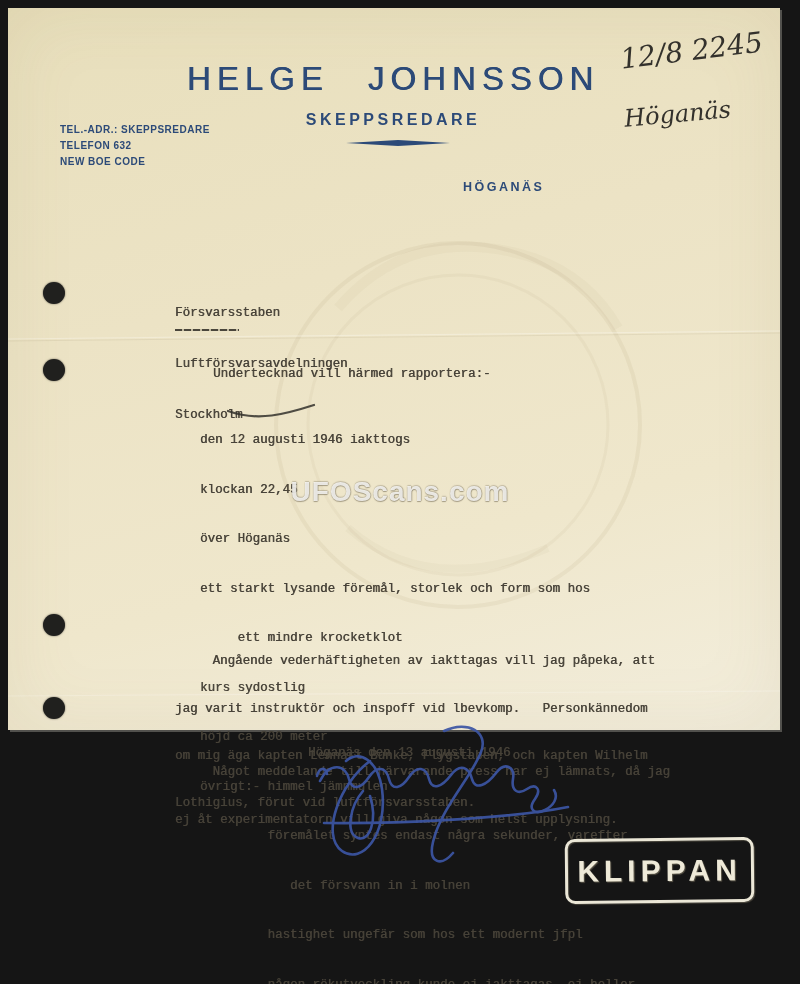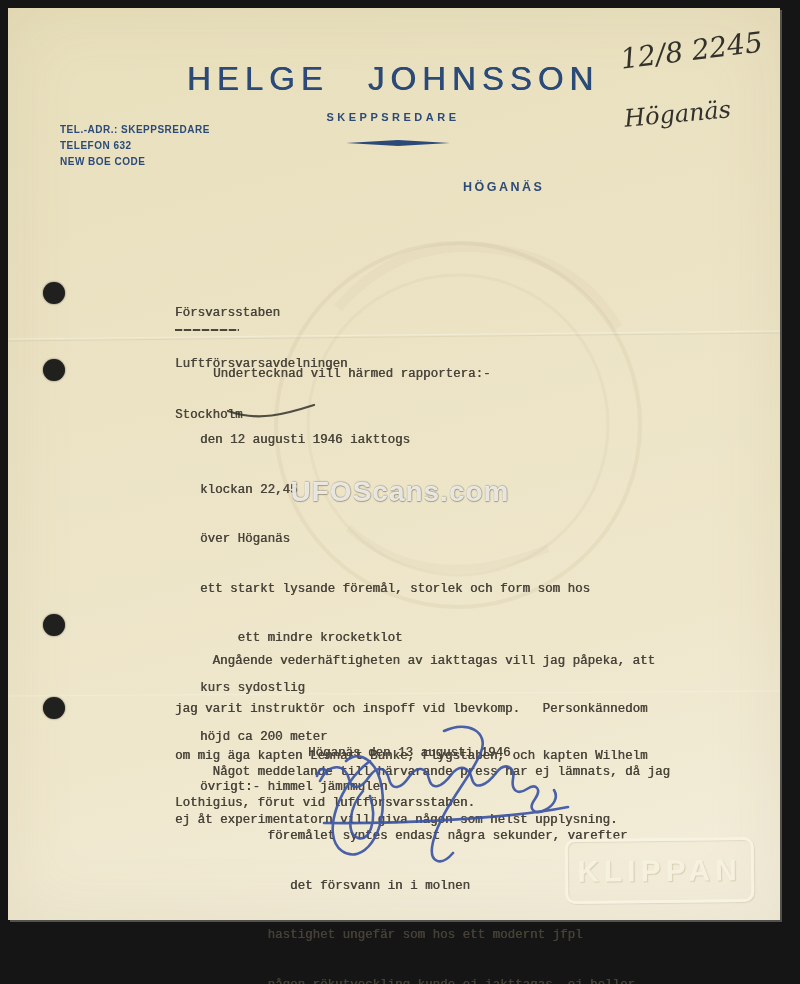--- a/index.html
+++ b/index.html
@@ -1,27 +1,27 @@
 <!DOCTYPE html>
 <html><head>
 <meta charset="utf-8">
 <style>
   html,body{margin:0;padding:0;}
   .scene{position:relative;width:800px;height:984px;background:#151515;overflow:hidden;
          font-family:"Liberation Sans",sans-serif;}
-  .paper{position:absolute;left:8px;top:8px;width:772px;height:912px;
+  .paper{position:absolute;left:8px;top:8px;width:772px;height:722px;
          background:linear-gradient(165deg,#e8dfbc 0%,#ece3c5 38%,#efe7cc 70%,#f3eedd 100%);
          box-shadow:2px 2px 0 rgba(225,222,210,.3), inset 0 0 70px rgba(140,118,70,.10);}
   .hole{position:absolute;width:22px;height:22px;border-radius:50%;background:#20201e;
         box-shadow:0 0 2px rgba(0,0,0,.6);}
   .lh-name{position:absolute;left:385px;top:52px;transform:translateX(-50%);
            font-size:33px;letter-spacing:6px;word-spacing:24px;color:#2c4a78;
            text-shadow:.6px 0 0 #2c4a78;white-space:nowrap;}
   .lh-sub{position:absolute;left:385px;top:103px;transform:translateX(-50%);
-          font-size:11px;font-weight:bold;letter-spacing:3.5px;color:#2c4a78;white-space:nowrap;}
+          font-size:16px;font-weight:bold;letter-spacing:3.5px;color:#2c4a78;white-space:nowrap;}
   .lh-flourish{position:absolute;left:338px;top:132px;width:104px;height:6px;background:#2c4a78;
                clip-path:polygon(0 50%,50% 0,100% 50%,50% 100%);}
   .lh-contact{position:absolute;left:52px;top:114px;font-size:10px;font-weight:bold;
               letter-spacing:.5px;line-height:16px;color:#2c4a78;}
   .lh-city{position:absolute;left:455px;top:172px;font-size:12.5px;font-weight:bold;
            letter-spacing:2.5px;color:#2c4a78;}
   .hand{font-family:"DejaVu Serif",serif;font-style:italic;color:#33312c;position:absolute;white-space:nowrap;}
   .hand-dt{left:612px;top:26px;font-size:28px;transform:rotate(-7deg);}
   .hand-pl{left:616px;top:92px;font-size:24px;transform:rotate(-5deg);}
   .typed{font-family:"Liberation Mono","DejaVu Sans Mono",monospace;font-size:12.5px;

